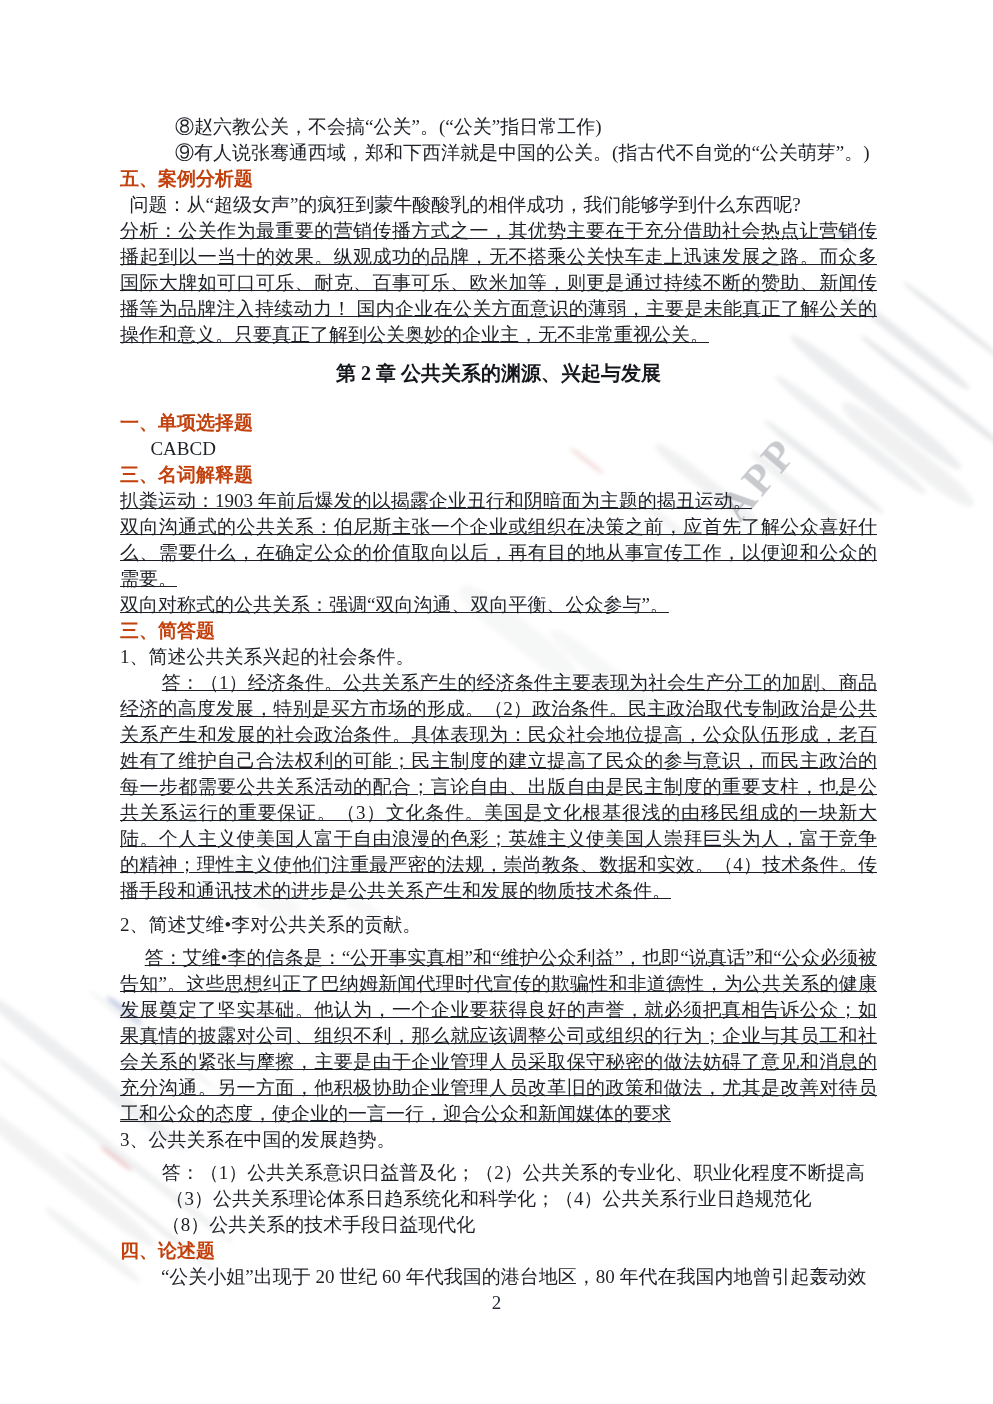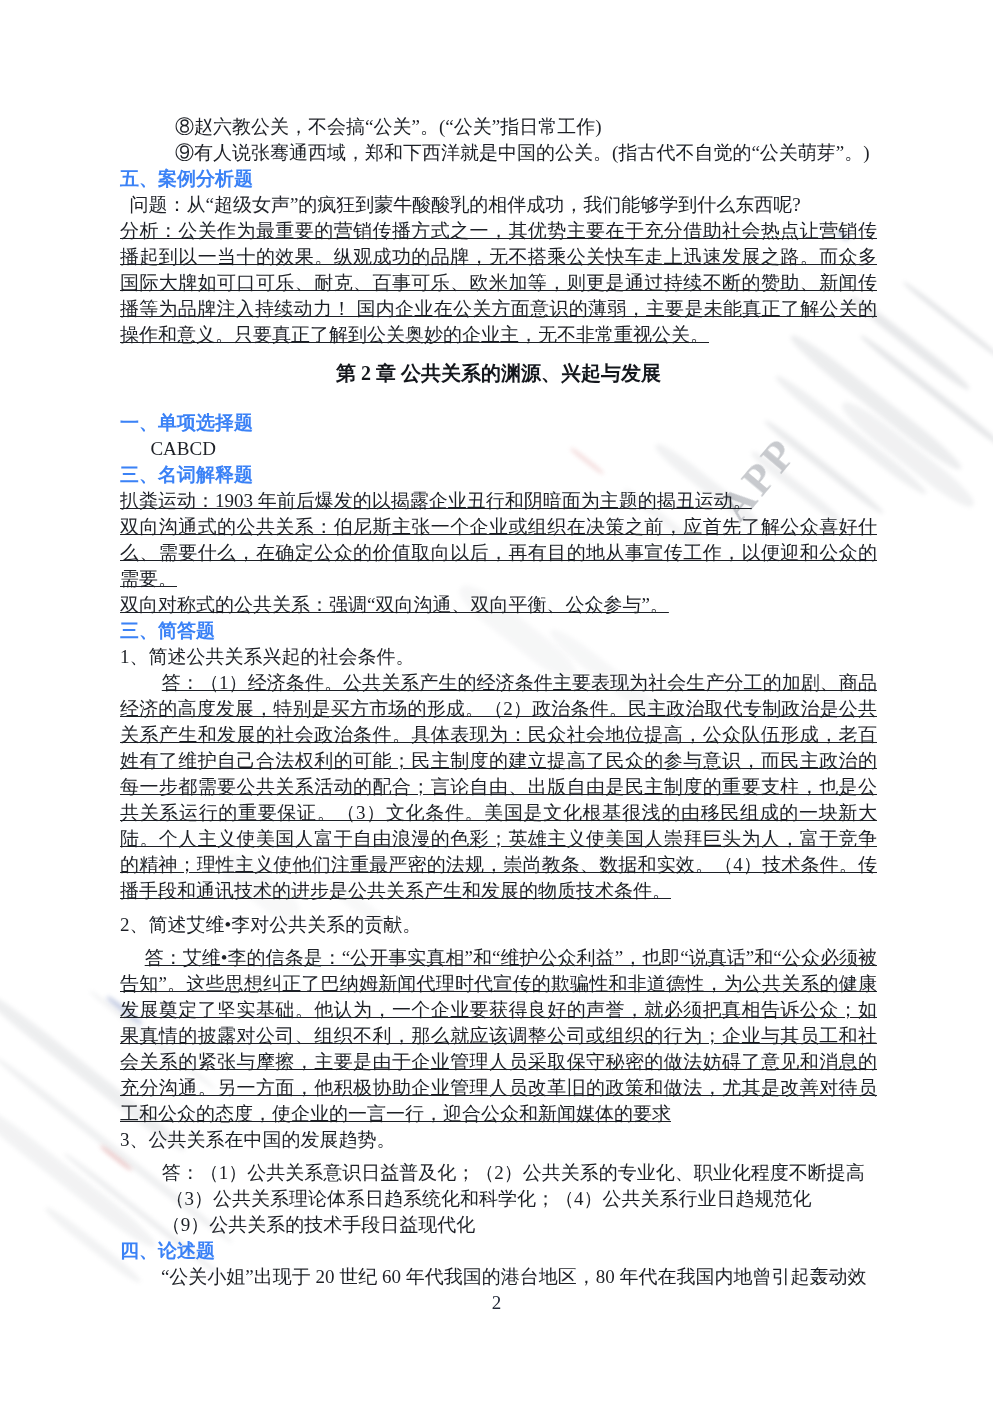--- a/index.html
+++ b/index.html
@@ -40,21 +40,21 @@
     position: absolute;
     left: 120px;
     top: 114px;
     width: 757px;
     font-size: 19px;
     line-height: 26px;
     color: #1d2026;
   }
   .b-line  { text-align: left; }
   .b-para  { text-align: justify; text-decoration: underline; }
-  .b-heading { font-weight: bold; color: #3b82f6; }
+  .b-heading { font-weight: bold; color: #c2410c; }
   .b-title {
     font-weight: bold;
     text-align: center;
     font-size: 20px;
     margin-top: 12px;
     margin-bottom: 24px;
     color: #14171c;
   }
 
   .page-number {
@@ -119,20 +119,20 @@
       <div class="b-para">双向沟通式的公共关系：伯尼斯主张一个企业或组织在决策之前，应首先了解公众喜好什么、需要什么，在确定公众的价值取向以后，再有目的地从事宣传工作，以便迎和公众的需要。</div>
       <div class="b-para">双向对称式的公共关系：强调“双向沟通、双向平衡、公众参与”。</div>
       <div class="b-heading">三、简答题</div>
       <div class="b-line">1、简述公共关系兴起的社会条件。</div>
       <div class="b-para" style="text-indent: 2.2em;">答：（1）经济条件。公共关系产生的经济条件主要表现为社会生产分工的加剧、商品经济的高度发展，特别是买方市场的形成。（2）政治条件。民主政治取代专制政治是公共关系产生和发展的社会政治条件。具体表现为：民众社会地位提高，公众队伍形成，老百姓有了维护自己合法权利的可能；民主制度的建立提高了民众的参与意识，而民主政治的每一步都需要公共关系活动的配合；言论自由、出版自由是民主制度的重要支柱，也是公共关系运行的重要保证。（3）文化条件。美国是文化根基很浅的由移民组成的一块新大陆。个人主义使美国人富于自由浪漫的色彩；英雄主义使美国人崇拜巨头为人，富于竞争的精神；理性主义使他们注重最严密的法规，崇尚教条、数据和实效。（4）技术条件。传播手段和通讯技术的进步是公共关系产生和发展的物质技术条件。</div>
       <div class="b-line" style="margin-top: 8px;">2、简述艾维•李对公共关系的贡献。</div>
       <div class="b-para" style="text-indent: 1.3em; margin-top: 7px;">答：艾维•李的信条是：“公开事实真相”和“维护公众利益”，也即“说真话”和“公众必须被告知”。这些思想纠正了巴纳姆新闻代理时代宣传的欺骗性和非道德性，为公共关系的健康发展奠定了坚实基础。他认为，一个企业要获得良好的声誉，就必须把真相告诉公众；如果真情的披露对公司、组织不利，那么就应该调整公司或组织的行为；企业与其员工和社会关系的紧张与摩擦，主要是由于企业管理人员采取保守秘密的做法妨碍了意见和消息的充分沟通。另一方面，他积极协助企业管理人员改革旧的政策和做法，尤其是改善对待员工和公众的态度，使企业的一言一行，迎合公众和新闻媒体的要求</div>
       <div class="b-line">3、公共关系在中国的发展趋势。</div>
       <div class="b-line" style="text-indent: 2.2em; margin-top: 7px;">答：（1）公共关系意识日益普及化；（2）公共关系的专业化、职业化程度不断提高</div>
       <div class="b-line" style="text-indent: 2.4em;">（3）公共关系理论体系日趋系统化和科学化；（4）公共关系行业日趋规范化</div>
-      <div class="b-line" style="text-indent: 2.2em;">（9）公共关系的技术手段日益现代化</div>
+      <div class="b-line" style="text-indent: 2.2em;">（8）公共关系的技术手段日益现代化</div>
       <div class="b-heading">四、论述题</div>
       <div class="b-line" style="text-indent: 1.6em; text-align: center;">“公关小姐”出现于 20 世纪 60 年代我国的港台地区，80 年代在我国内地曾引起轰动效</div>
     </main>
 
   <div class="page-number">2</div>
 
 </div>
 
 </body></html>

